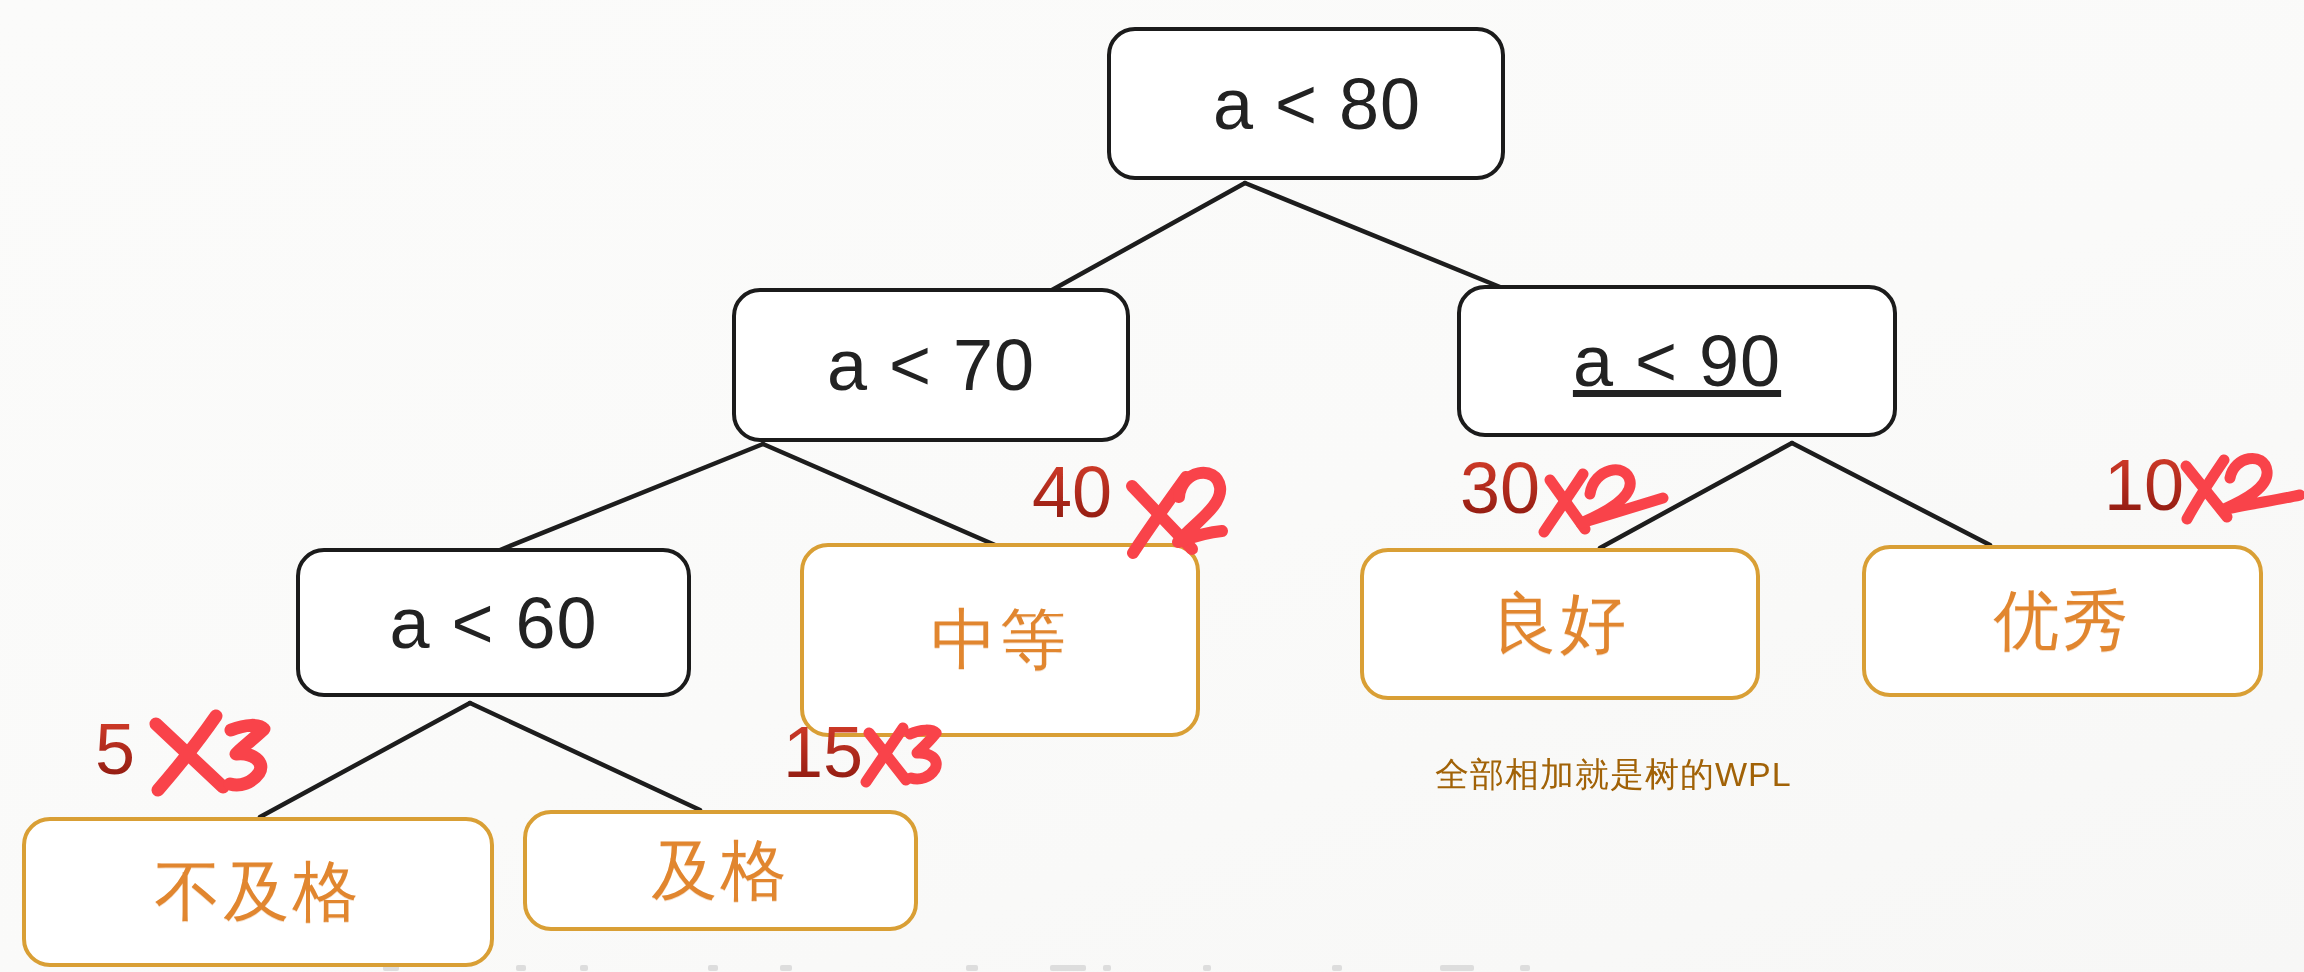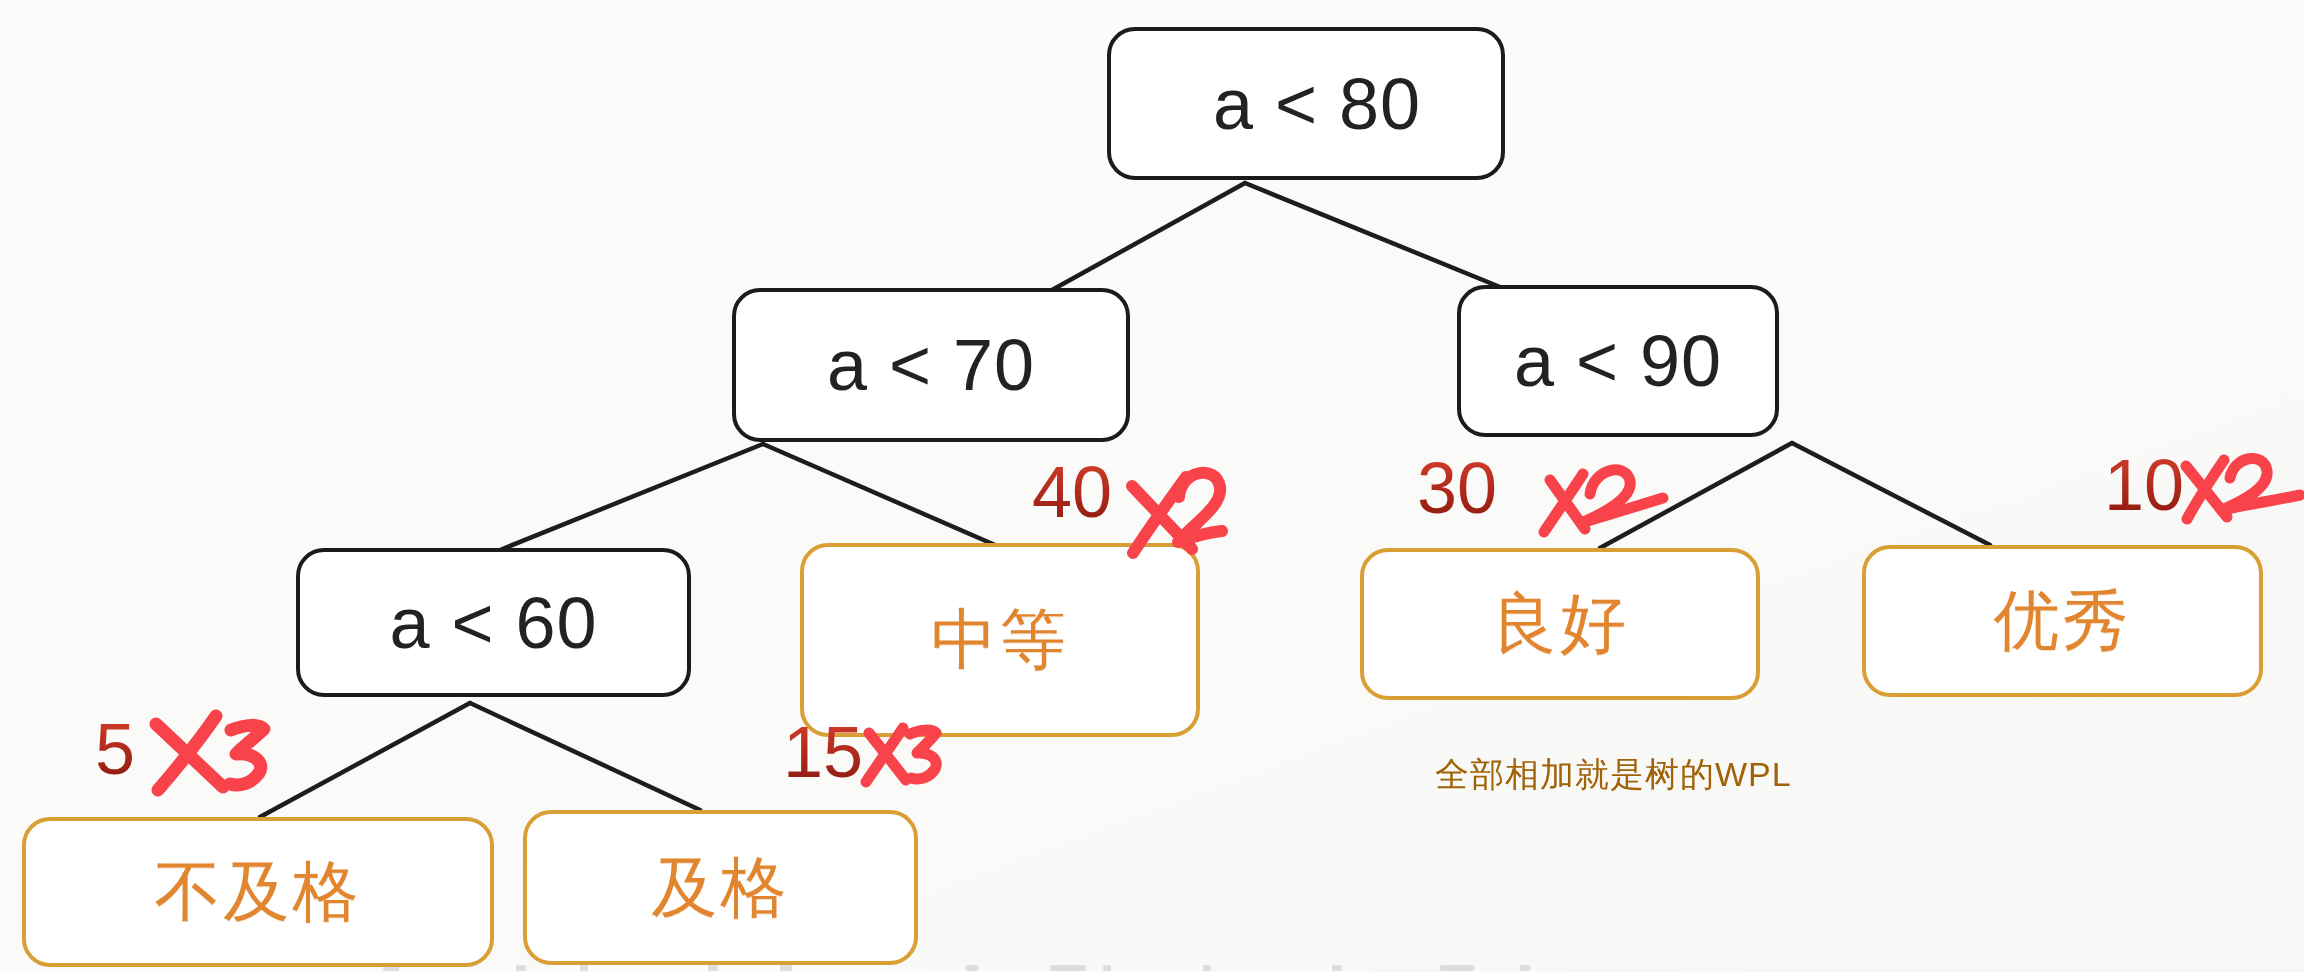--- a/index.html
+++ b/index.html
@@ -63,45 +63,45 @@
       <path d="M470 703 L700 810"></path>
     </g>
   </svg>
 
   <div class="node" style="left:1107px;top:27px;width:398px;height:153px;padding-left:22px;">
     <span>a &lt; 80</span>
   </div>
   <div class="node" style="left:732px;top:288px;width:398px;height:154px;">
     <span>a &lt; 70</span>
   </div>
-  <div class="node" style="left:1457px;top:285px;width:322px;height:152px;">
+  <div class="node" style="left:1457px;top:285px;width:440px;height:152px;text-decoration:underline;">
     <span>a &lt; 90</span>
   </div>
   <div class="node" style="left:296px;top:548px;width:395px;height:149px;">
     <span>a &lt; 60</span>
   </div>
 
   <div class="node leaf" style="left:800px;top:543px;width:400px;height:194px;">
     <span>中等</span>
   </div>
   <div class="node leaf" style="left:1360px;top:548px;width:400px;height:152px;">
     <span>良好</span>
   </div>
   <div class="node leaf" style="left:1862px;top:545px;width:401px;height:152px;">
     <span>优秀</span>
   </div>
   <div class="node leaf" style="left:22px;top:817px;width:472px;height:150px;">
     <span>不及格</span>
   </div>
-  <div class="node leaf" style="left:523px;top:810px;width:395px;height:155px;">
+  <div class="node leaf" style="left:523px;top:810px;width:395px;height:121px;">
     <span>及格</span>
   </div>
 
   <span class="weight-num" style="left:1032px;top:456px;">40</span>
-  <span class="weight-num" style="left:1417px;top:452px;">30</span>
+  <span class="weight-num" style="left:1460px;top:452px;">30</span>
   <span class="weight-num" style="left:2104px;top:449px;">10</span>
   <span class="weight-num" style="left:95px;top:713px;">5</span>
   <span class="weight-num" style="left:783px;top:716px;">15</span>
 
   <svg id="handwriting" class="layer" width="2304" height="972" viewBox="0 0 2304 972">
     <g stroke="#f9434a" fill="none" stroke-linecap="round" stroke-linejoin="round">
       <g stroke-width="12" aria-label="×2">
         <path d="M1132 486 L1192 549"></path>
         <path d="M1186 477 C1168 502 1148 530 1133 553"></path>
         <path d="M1179 497 C1181 470 1216 464 1220 487 C1223 506 1193 524 1178 542 C1192 537 1210 532 1222 531"></path>

